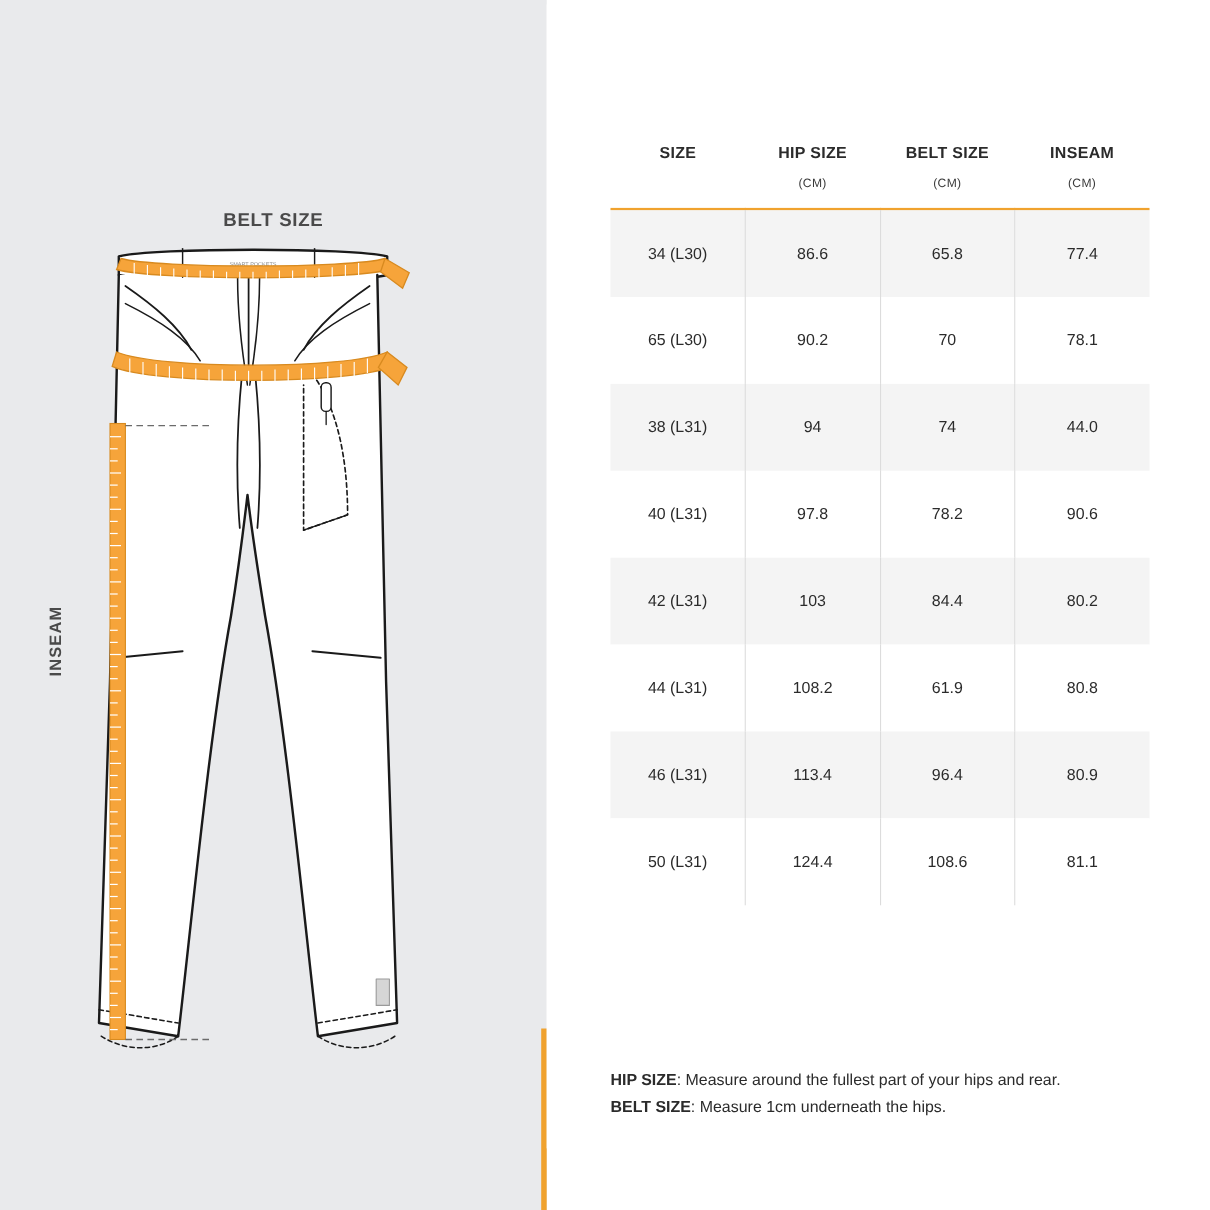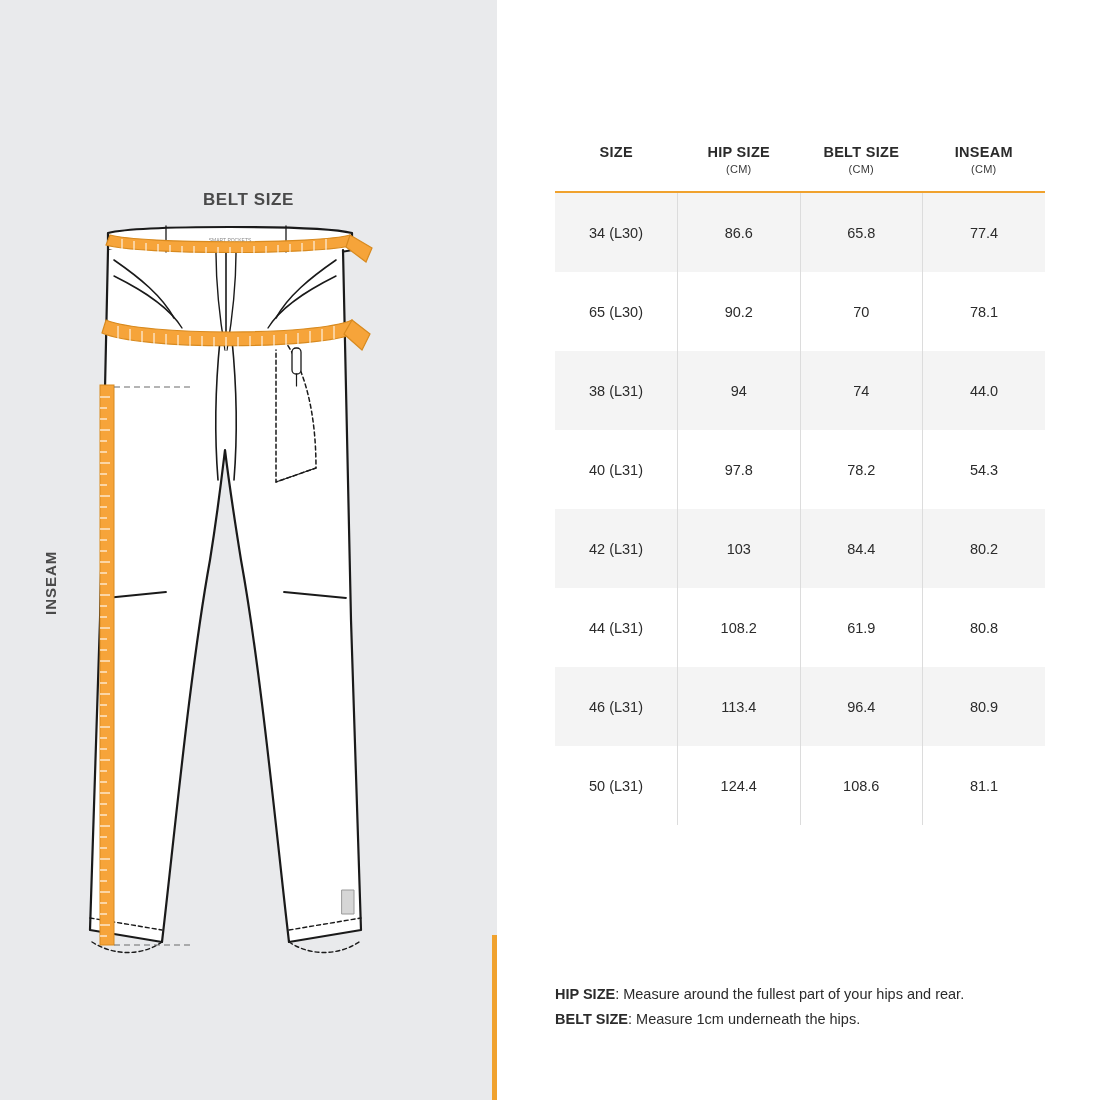--- a/index.html
+++ b/index.html
@@ -75,21 +75,21 @@
   .illus {
     position: absolute;
     left: 70px;
     top: 200px;
   }
 
   
   .right-panel {
     position: absolute;
     left: 497px;
-    top: 16px;
+    top: 4px;
     width: 603px;
     height: 1040px;
     background: #ffffff;
   }
 
   .table-wrap {
     position: absolute;
     left: 58px;
     top: 128px;
     width: 490px;
@@ -107,21 +107,21 @@
     padding: 0 0 16px 0;
     text-align: center;
     vertical-align: top;
     letter-spacing: 0.3px;
   }
   table.size-table th .unit {
     display: block;
     font-size: 11px;
     font-weight: normal;
     color: #3a3a3a;
-    margin-top: 3px;
+    margin-top: 13px;
   }
   table.size-table thead tr {
     border-bottom: 2px solid #f0a22e;
   }
   table.size-table td {
     font-size: 14.5px;
     color: #2b2b2b;
     text-align: center;
     height: 77px;
     vertical-align: middle;
@@ -370,21 +370,21 @@
           <tr>
             <td class="c-size">38 (L31)</td>
             <td class="c-hip">94</td>
             <td class="c-belt">74</td>
             <td class="c-inseam">44.0</td>
           </tr>
           <tr>
             <td class="c-size">40 (L31)</td>
             <td class="c-hip">97.8</td>
             <td class="c-belt">78.2</td>
-            <td class="c-inseam">54.3</td>
+            <td class="c-inseam">90.6</td>
           </tr>
           <tr>
             <td class="c-size">42 (L31)</td>
             <td class="c-hip">103</td>
             <td class="c-belt">84.4</td>
             <td class="c-inseam">80.2</td>
           </tr>
           <tr>
             <td class="c-size">44 (L31)</td>
             <td class="c-hip">108.2</td>

